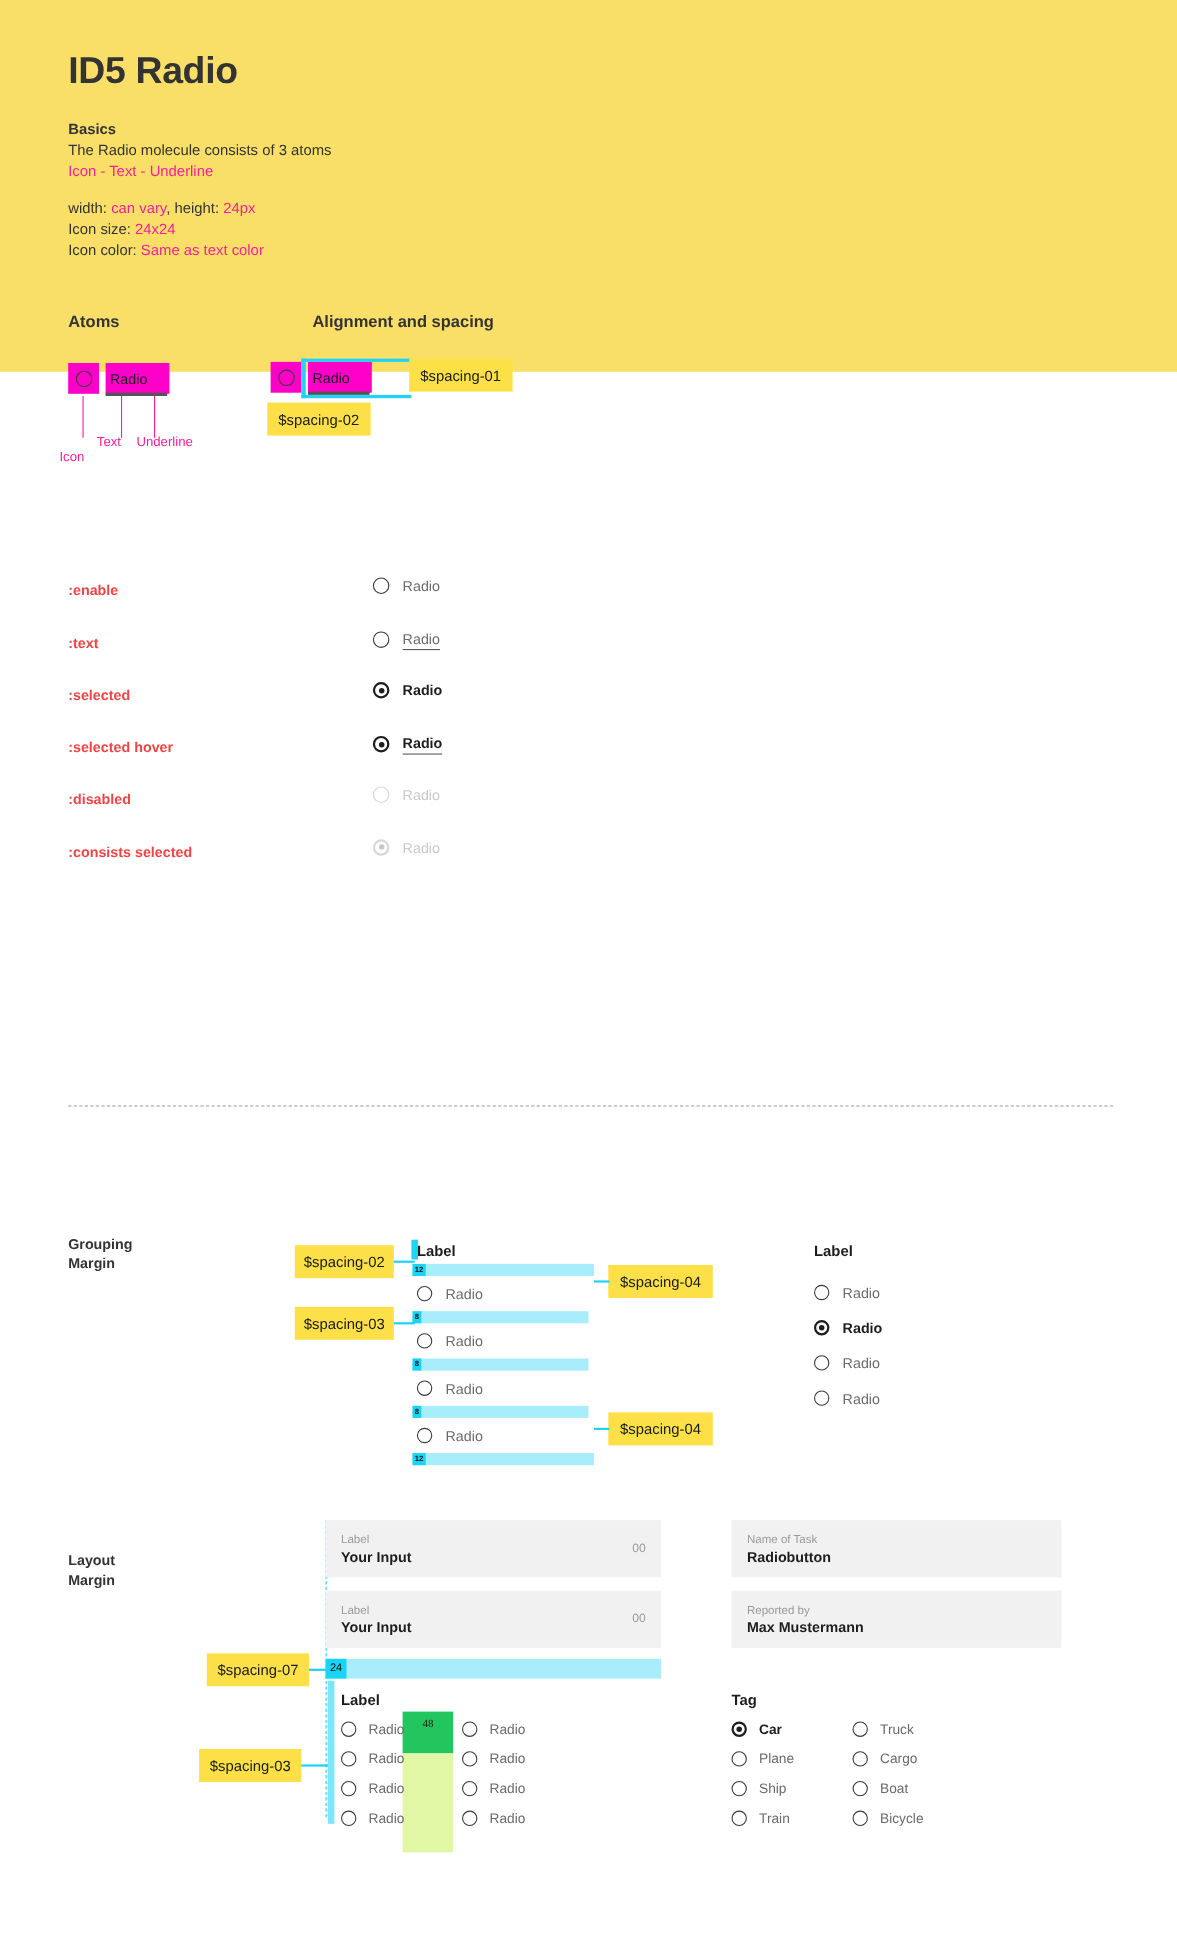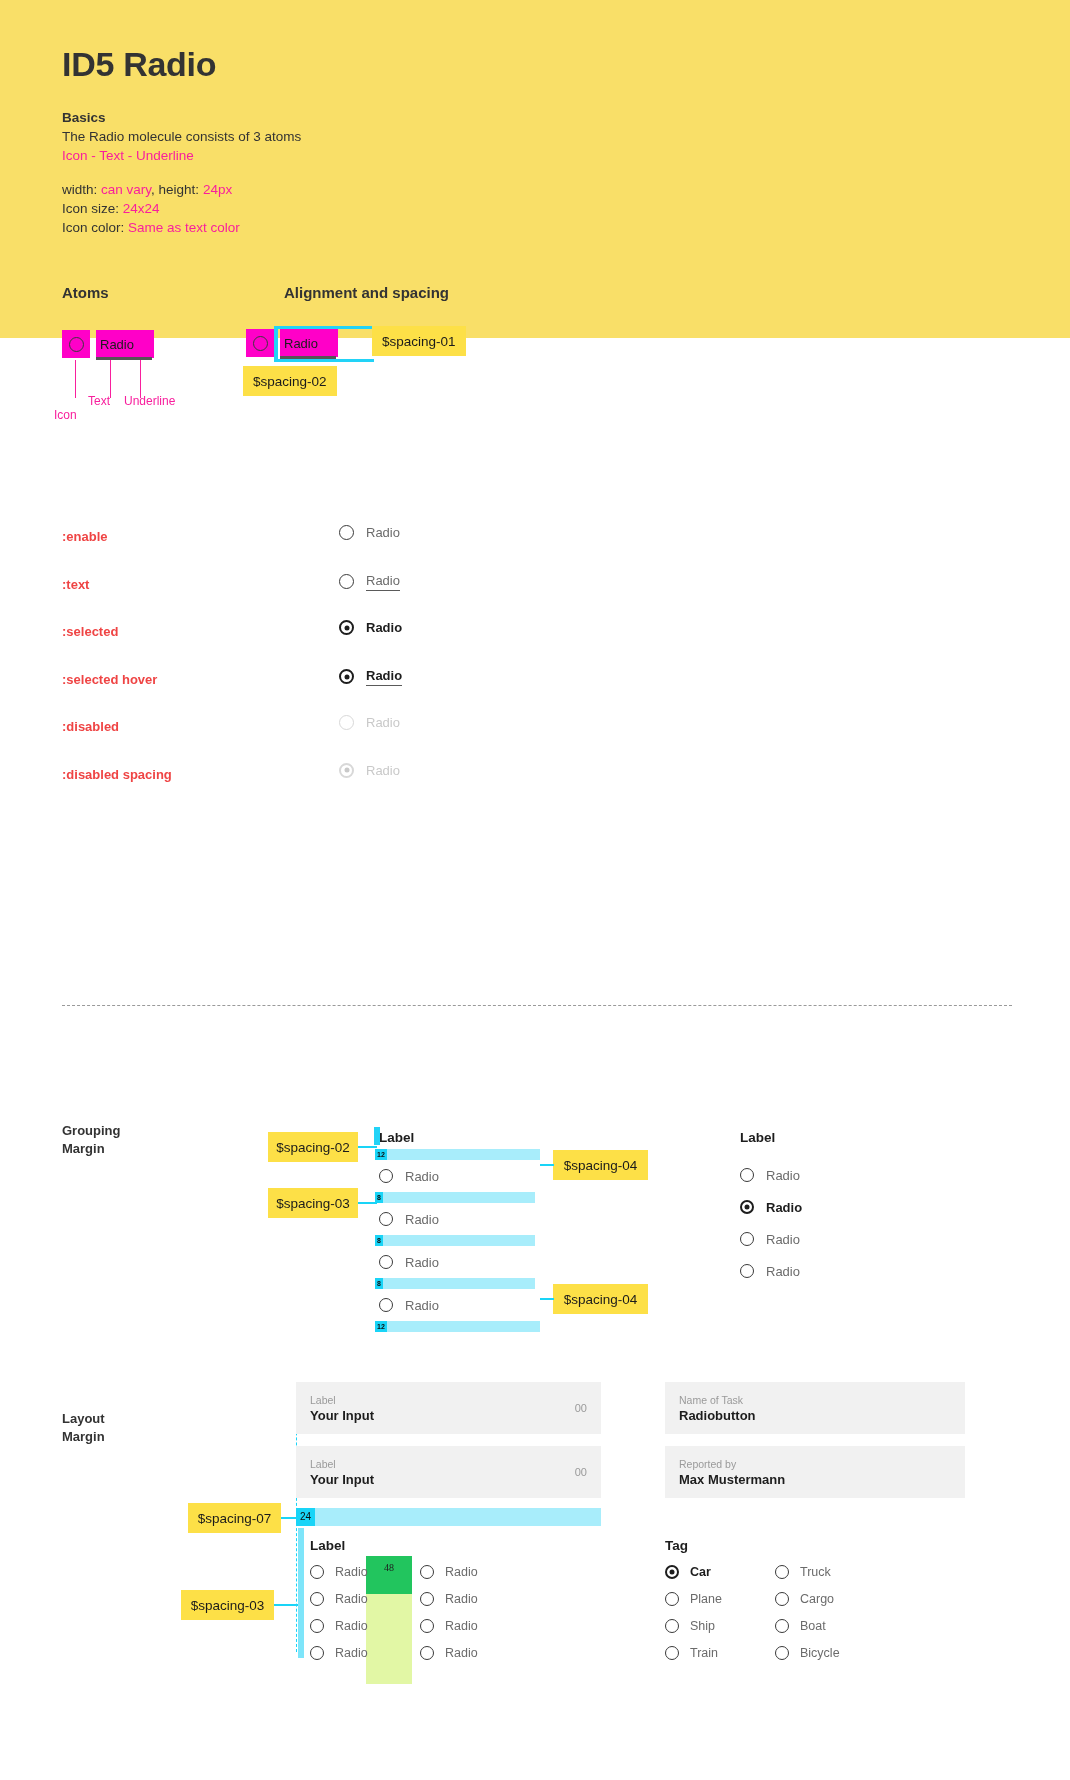--- a/index.html
+++ b/index.html
@@ -206,21 +206,21 @@
       </div>
     </div>
     <div class="state-row">
       <div class="state-name">:disabled</div>
       <div class="state-demo">
         <span class="radio dis"></span>
         <span class="txt g">Radio</span>
       </div>
     </div>
     <div class="state-row">
-      <div class="state-name">:disabled spacing</div>
+      <div class="state-name">:consists selected</div>
       <div class="state-demo">
         <span class="radio dis sel"></span>
         <span class="txt gb">Radio</span>
       </div>
     </div>
   </div>
 
   <div class="divider"></div>
 
   <div class="grp-cap">

